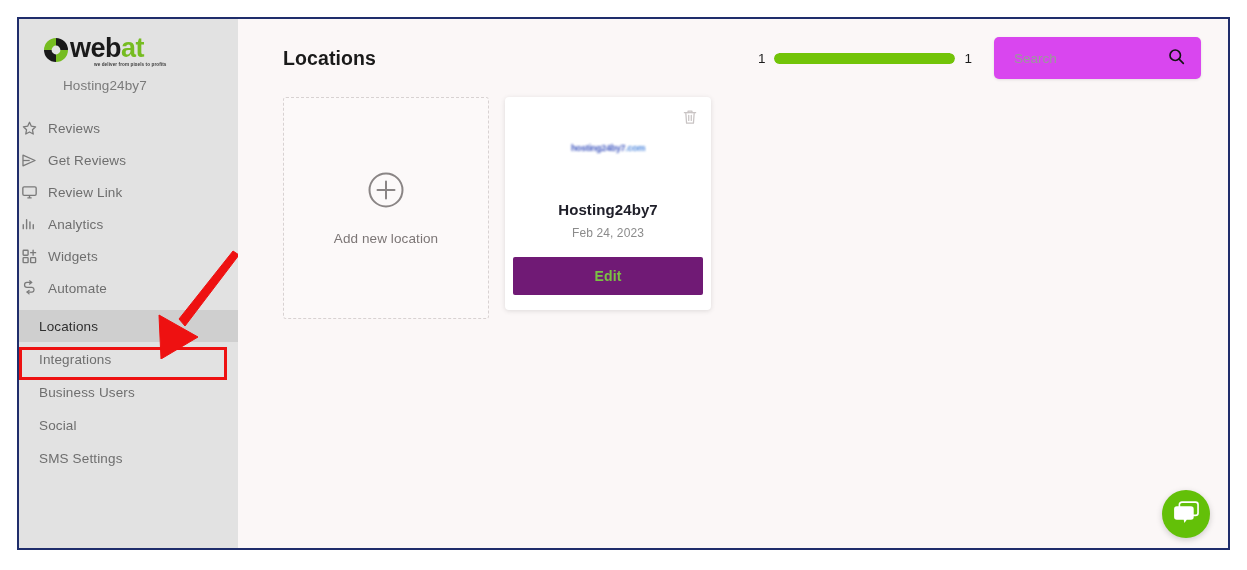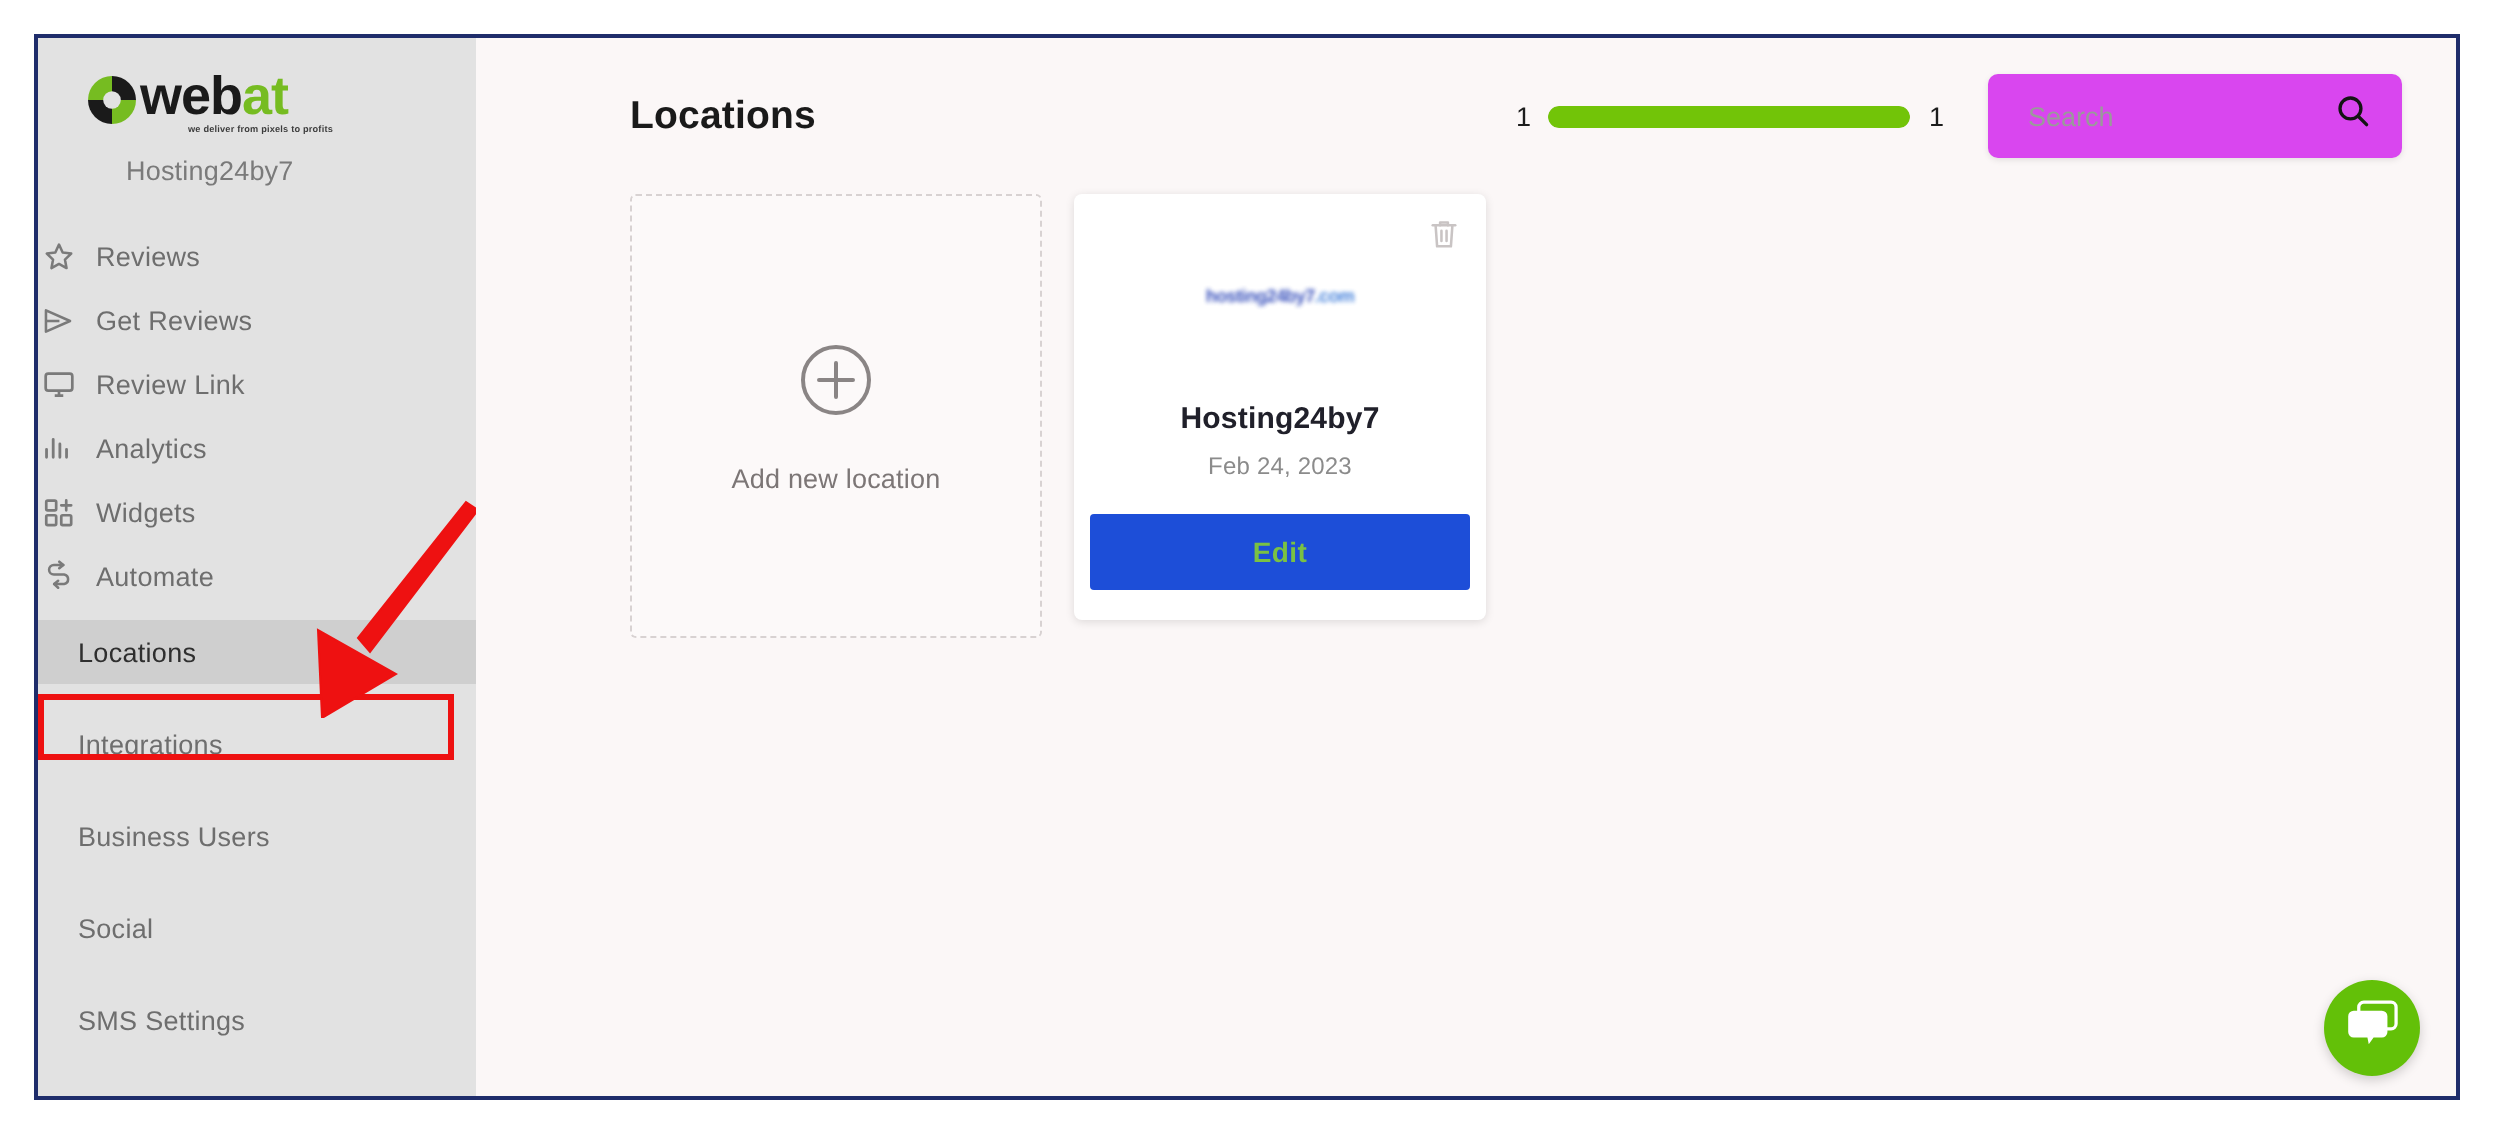--- a/index.html
+++ b/index.html
@@ -20,21 +20,20 @@
     position: absolute;
     left: 17px;
     top: 17px;
     width: 1213px;
     height: 533px;
     border: 2px solid #1f2d6b;
     box-sizing: border-box;
     background: #fbf7f7;
     overflow: hidden;
     display: flex;
-    gap: 32px;
   }
 
   
   #sidebar {
     width: 219px;
     height: 100%;
     background: #e2e2e2;
     box-sizing: border-box;
     flex: 0 0 219px;
     position: relative;
@@ -127,21 +126,21 @@
     font-size: 13.5px;
     letter-spacing: 0.15px;
     cursor: pointer;
   }
   .subnav-item.active {
     background: #cfcfcf;
     color: #2f2f2f;
     font-weight: 400;
   }
   #subnav { margin-top: 6px; }
-  .subnav-item + .subnav-item { margin-top: 14px; }
+  .subnav-item + .subnav-item { margin-top: 1px; }
 
   
   #annot-box {
     position: absolute;
     left: 0px;
     top: 328px;
     width: 208px;
     height: 33px;
     border: 3px solid #ee1111;
     box-sizing: border-box;
@@ -303,21 +302,21 @@
   .loc-date {
     margin-top: 8px;
     font-size: 12px;
     color: #8b8b8b;
     letter-spacing: 0.1px;
   }
   .edit-btn {
     margin-top: 17px;
     width: 190px;
     height: 38px;
-    background: #1d4ed8;
+    background: #701a75;
     border: none;
     border-radius: 2px;
     color: #7ac143;
     font-size: 14px;
     font-weight: 700;
     font-family: "Liberation Sans", sans-serif;
     cursor: pointer;
     letter-spacing: 0.2px;
   }
 

